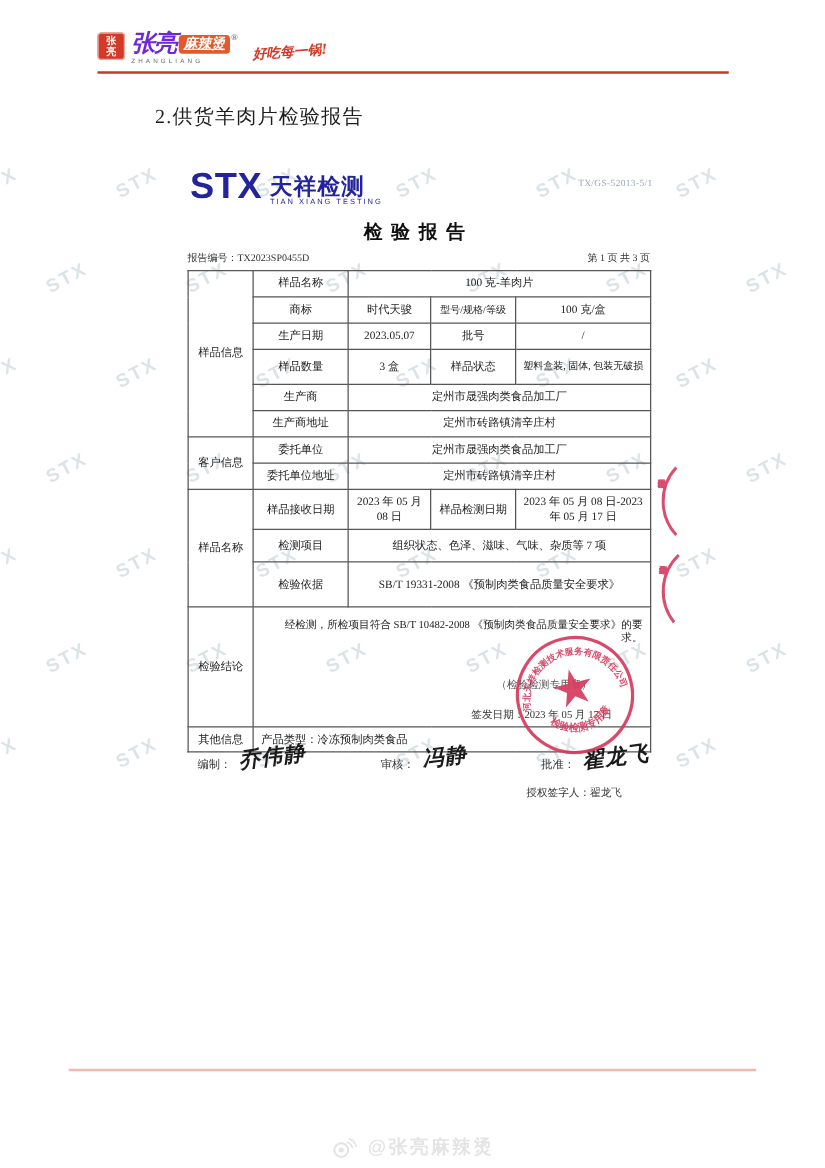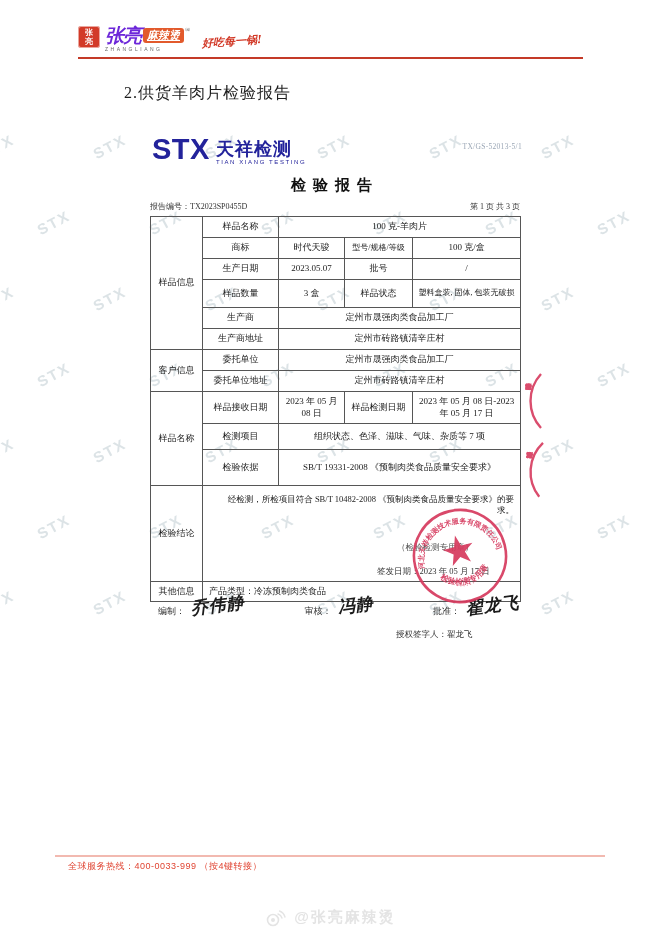--- a/index.html
+++ b/index.html
@@ -70,21 +70,21 @@
     display:flex; flex-direction:column; gap:6px; opacity:0.9; }
   .edge-stamps > div:nth-child(2) { transform:rotate(4deg); }
 
   
   .sig-row { position:absolute; left:158px; top:597px; width:362px; display:flex;
     justify-content:space-between; align-items:flex-start; z-index:2; }
   .sig-label { font-size:9px; color:#333; }
   .sig-name { display:inline-block; font-family:"DejaVu Serif", serif; font-style:italic;
     font-weight:bold; font-size:17px; color:#1b1b1b; transform:rotate(-7deg) translateY(-3px);
     margin-left:6px; letter-spacing:1px; }
-  .auth-line { position:absolute; left:396px; top:629px; font-size:8.5px; color:#333; z-index:2;text-align:right; }
+  .auth-line { position:absolute; left:421px; top:629px; font-size:8.5px; color:#333; z-index:2;text-align:right; }
 
   
   .footer-rule { position:absolute; left:55px; top:855px; width:550px; height:1.5px; background:#f2b9b0; }
   .hotline { position:absolute; left:68px; top:860px; font-size:9px; color:#e04432;
     letter-spacing:0.5px; font-family:"Liberation Sans", sans-serif; }
   .weibo-mark { position:absolute; left:0; top:908px; width:660px; display:flex;
     justify-content:center; align-items:center; gap:8px; color:#e4e4e4; }
   .weibo-text { font-family:"Liberation Sans", sans-serif; font-weight:bold; font-size:15px;
     letter-spacing:2px; color:#e4e4e4; }
 </style>
@@ -298,21 +298,20 @@
     </span>
     <span>
       <span class="sig-label">批准：</span><span class="sig-name">翟龙飞</span>
     </span>
   </div>
   <div class="auth-line">
     <span>授权签字人：</span><span>翟龙飞</span>
   </div>
 
   <div class="footer-rule"></div>
-  <div class="hotline">全球服务热线：400-0033-999 （按4键转接）</div>
   <div class="weibo-mark">
     <svg width="22" height="18" viewBox="0 0 22 18">
       <circle cx="9" cy="11" r="5.5" fill="none" stroke="#e4e4e4" stroke-width="1.6"></circle>
       <circle cx="9" cy="11" r="2" fill="#e4e4e4"></circle>
       <path d="M14,5 A6,6 0 0 1 18,9" fill="none" stroke="#e4e4e4" stroke-width="1.4" stroke-linecap="round"></path>
       <path d="M15.5,2 A9,9 0 0 1 21,8" fill="none" stroke="#e4e4e4" stroke-width="1.4" stroke-linecap="round"></path>
     </svg>
     <span class="weibo-text">@张亮麻辣烫</span>
   </div>
 

